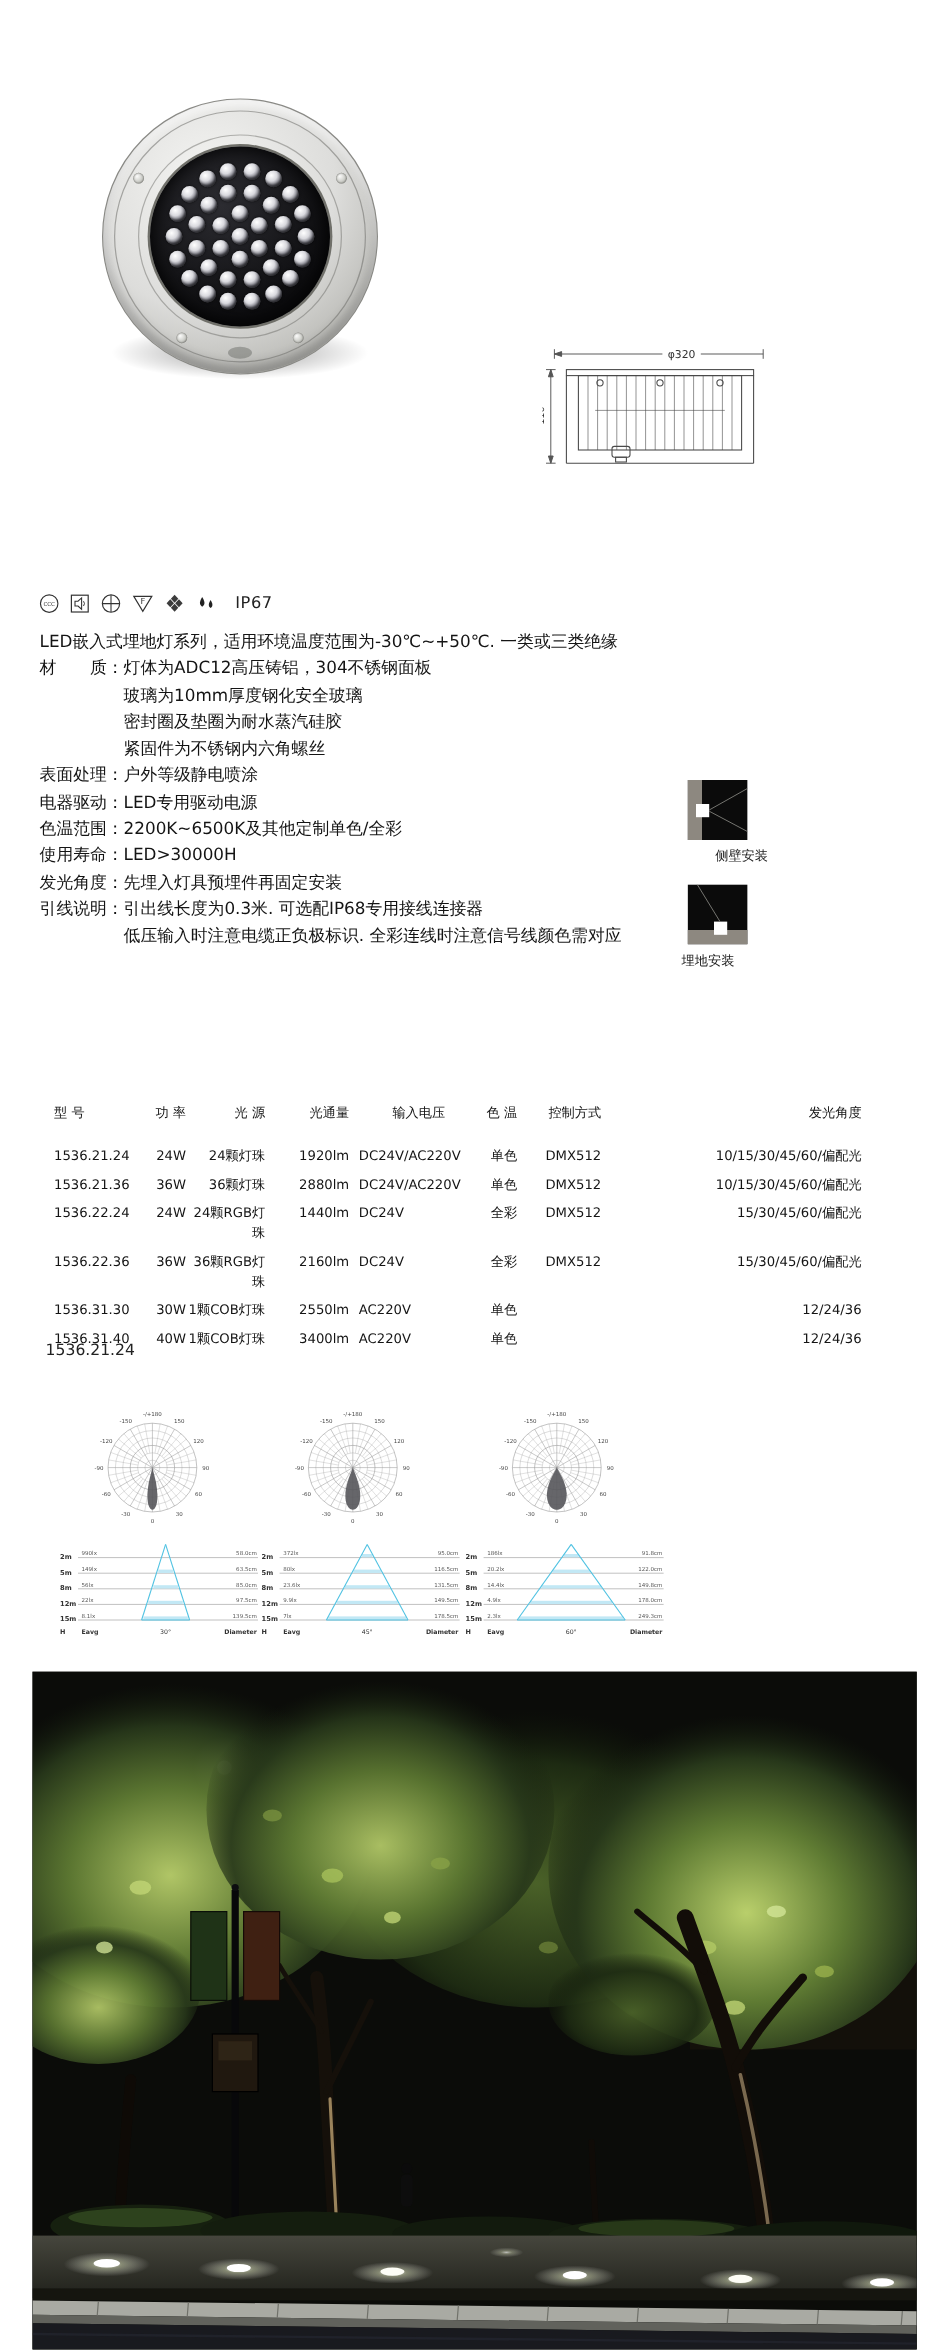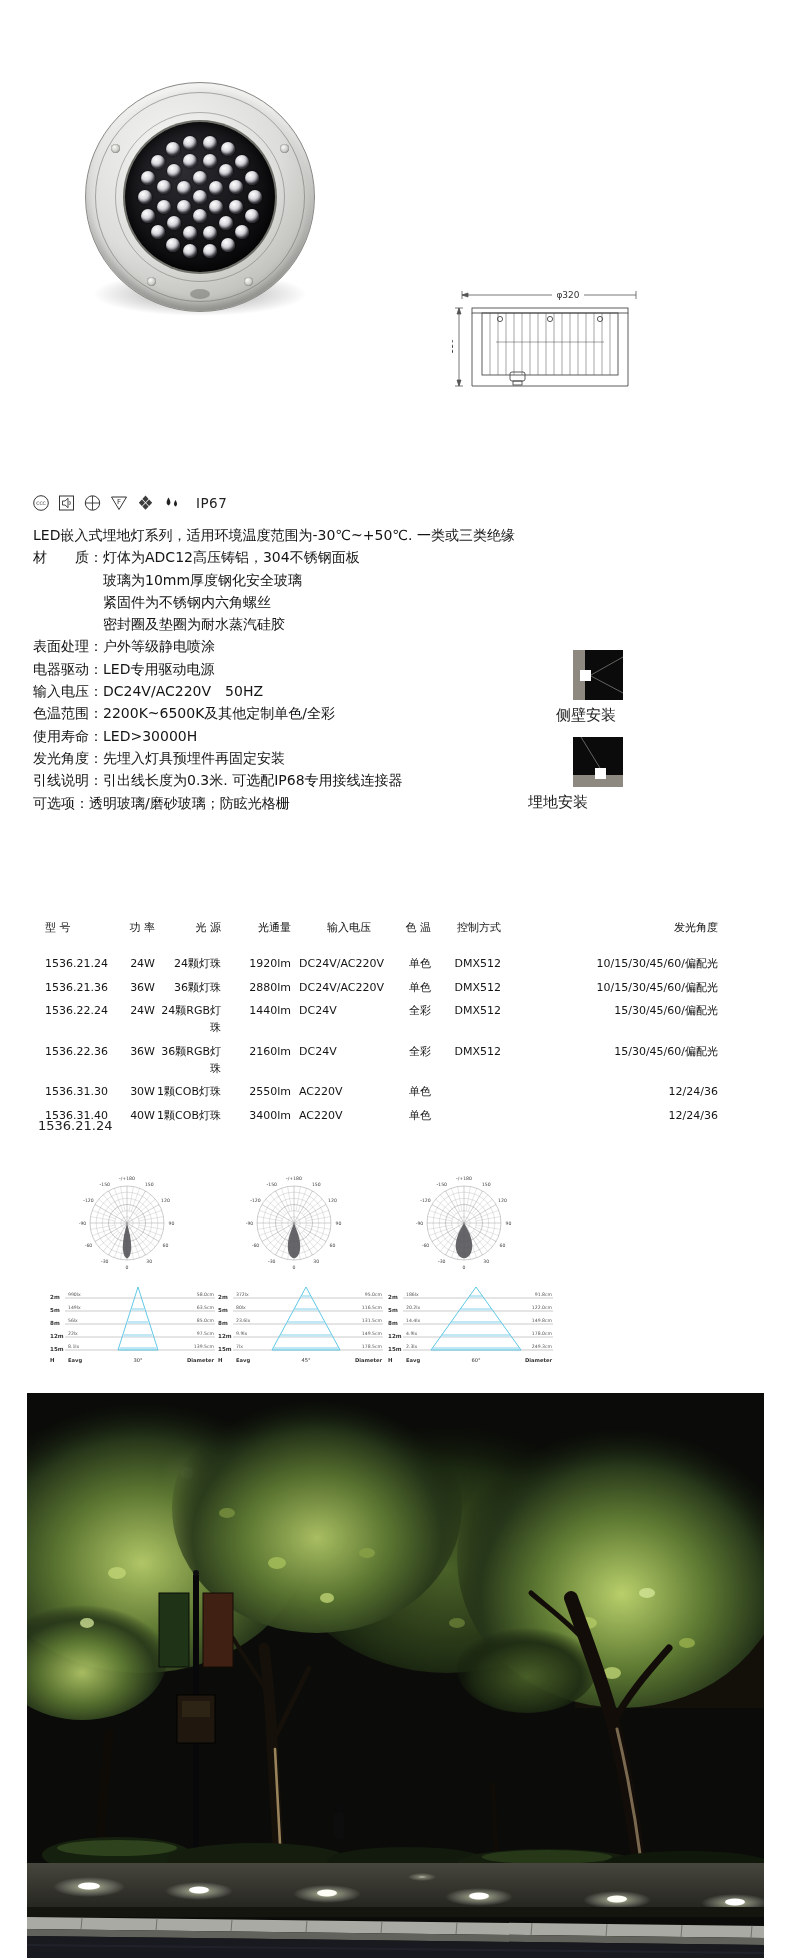--- a/index.html
+++ b/index.html
@@ -29,21 +29,21 @@
   .drawing{position:absolute;left:452px;top:280px;}
   .drawing svg{display:block;}
   
   .cert-row{position:absolute;left:33px;top:492px;display:flex;align-items:center;gap:9px;height:22px;}
   .cert-row .ip{font-size:13.5px;color:#222;letter-spacing:.5px;margin-left:6px;}
   
   .spec-block{position:absolute;left:33px;top:524px;font-size:14px;line-height:22.3px;color:#141414;}
   .spec-line .sl{white-space:pre;}
   
   .inst-box{position:absolute;width:50px;height:50px;}
-  .inst-label{position:absolute;width:84px;text-align:left;font-size:15px;color:#222;}
+  .inst-label{position:absolute;width:84px;text-align:right;font-size:11px;color:#222;}
   
   .spec-table{position:absolute;left:45px;top:920px;width:680px;font-size:11px;color:#141414;}
   .t-head,.t-row{display:grid;grid-template-columns:70px 40px 66px 70px 80px 60px 70px 217px;align-items:baseline;}
   .t-head{margin-bottom:20px;}
   .t-row{margin-bottom:6.5px;line-height:17px;}
   .c{text-align:right;}
   .c.l{text-align:left;}
   .t-row .c:nth-child(5){text-align:left;padding-left:8px;}
   
   .model-label{position:absolute;left:38px;top:1118px;font-size:13px;color:#222;}
@@ -191,30 +191,29 @@
       <path d="M5.5,3.5 C3.4,7.2 2.6,9.6 5.5,11.6 C8.4,9.6 7.6,7.2 5.5,3.5 Z" fill="#222"></path>
       <path d="M12.5,6 C10.8,9 10.2,11 12.5,12.6 C14.8,11 14.2,9 12.5,6 Z" fill="#222"></path>
     </svg>
     <span class="ip">IP67</span>
   </div>
 
   <div class="spec-block">
     <div class="spec-line">LED嵌入式埋地灯系列，适用环境温度范围为-30℃~+50℃. 一类或三类绝缘</div>
     <div class="spec-line"><span class="sl">材　　质：</span><span class="sv">灯体为ADC12高压铸铝，304不锈钢面板</span></div>
     <div class="spec-line"><span class="sl">　　　　　</span><span class="sv">玻璃为10mm厚度钢化安全玻璃</span></div>
+    <div class="spec-line"><span class="sl">　　　　　</span><span class="sv">密封圈及垫圈为耐水蒸汽硅胶</span></div>
     <div class="spec-line"><span class="sl">　　　　　</span><span class="sv">紧固件为不锈钢内六角螺丝</span></div>
-    <div class="spec-line"><span class="sl">　　　　　</span><span class="sv">密封圈及垫圈为耐水蒸汽硅胶</span></div>
     <div class="spec-line"><span class="sl">表面处理：</span><span class="sv">户外等级静电喷涂</span></div>
     <div class="spec-line"><span class="sl">电器驱动：</span><span class="sv">LED专用驱动电源</span></div>
-    <div class="spec-line"><span class="sl">输入电压：</span><span class="sv">DC24V/AC220V　50HZ</span></div>
     <div class="spec-line"><span class="sl">色温范围：</span><span class="sv">2200K~6500K及其他定制单色/全彩</span></div>
     <div class="spec-line"><span class="sl">使用寿命：</span><span class="sv">LED&gt;30000H</span></div>
     <div class="spec-line"><span class="sl">发光角度：</span><span class="sv">先埋入灯具预埋件再固定安装</span></div>
     <div class="spec-line"><span class="sl">引线说明：</span><span class="sv">引出线长度为0.3米. 可选配IP68专用接线连接器</span></div>
-    <div class="spec-line"><span class="sl">可选项：</span><span class="sv">透明玻璃/磨砂玻璃；防眩光格栅</span></div>
+    <div class="spec-line"><span class="sl">　　　　　</span><span class="sv">低压输入时注意电缆正负极标识. 全彩连线时注意信号线颜色需对应</span></div>
   </div>
 
   <div class="inst-box" style="left:573px;top:650px;">
     <svg width="50" height="50" viewBox="0 0 50 50">
       <rect x="0" y="0" width="50" height="50" fill="#0b0b0b"></rect>
       <rect x="0" y="0" width="12" height="50" fill="#8d8880"></rect>
       <rect x="7" y="20" width="11" height="11" fill="#ffffff"></rect>
       <line x1="18" y1="25" x2="50" y2="7" stroke="#8a8a84" stroke-width="0.7"></line>
       <line x1="18" y1="26" x2="50" y2="43" stroke="#8a8a84" stroke-width="0.7"></line>
     </svg>

